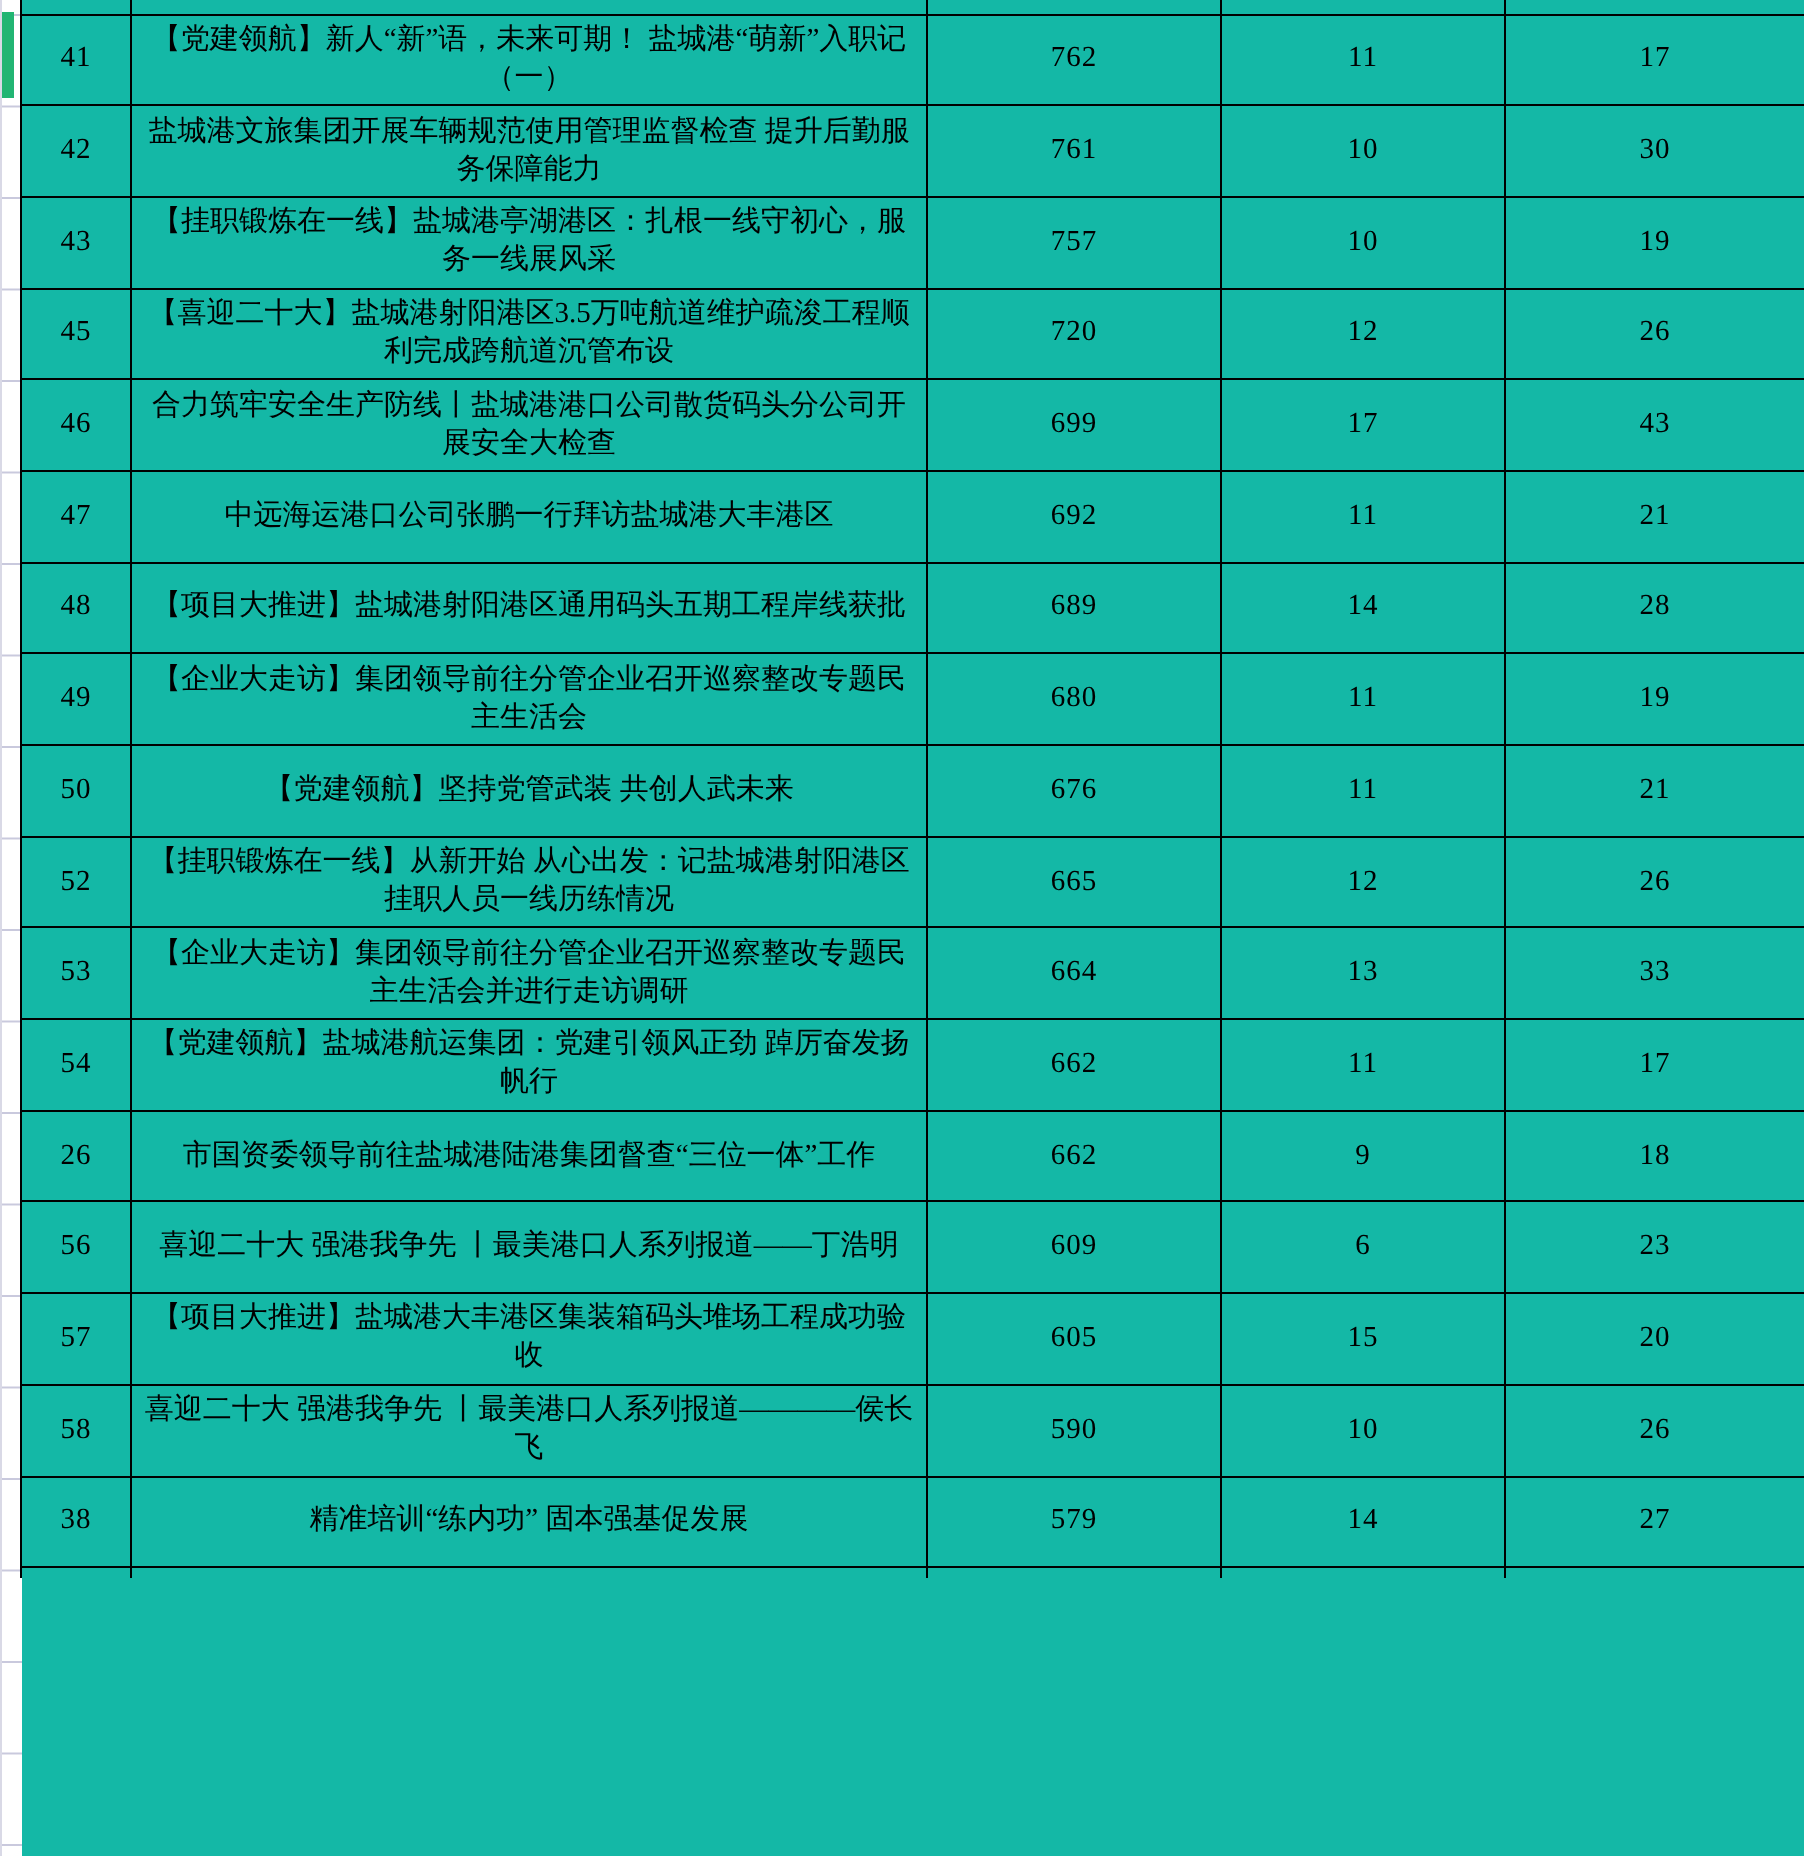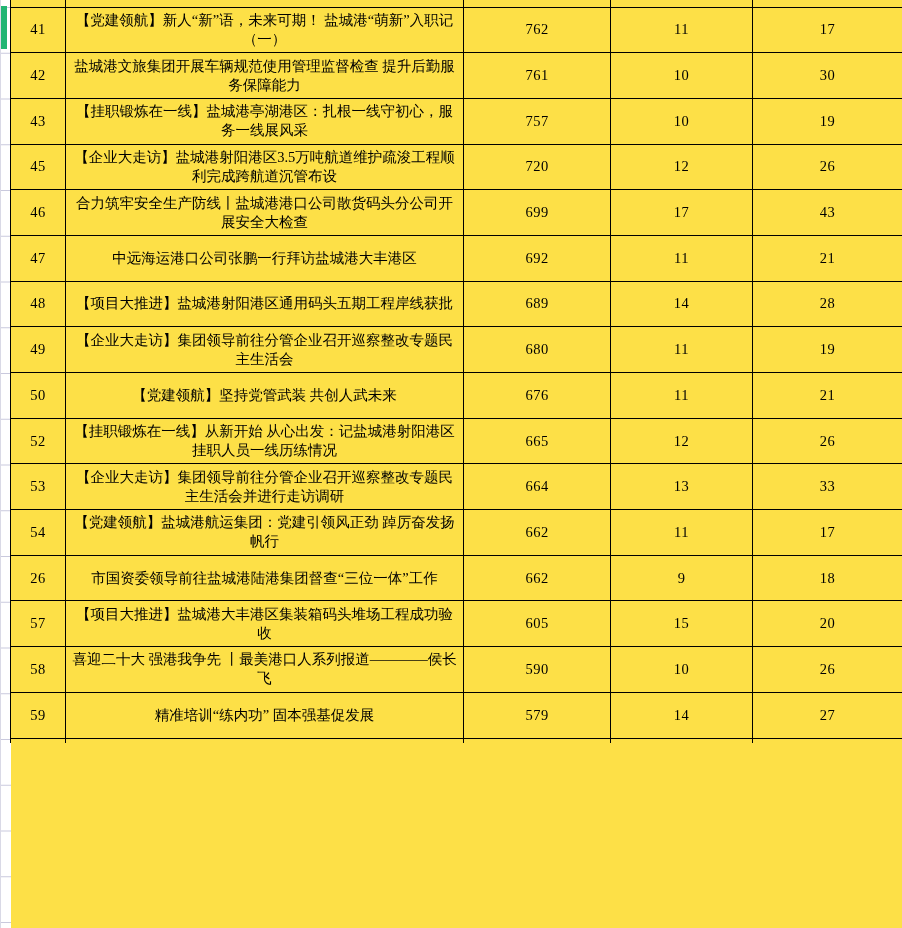--- a/index.html
+++ b/index.html
@@ -7,21 +7,21 @@
     padding: 0;
     background: #ffffff;
     font-family: "Liberation Serif", "DejaVu Serif", serif;
     color: #000000;
   }
   .sheet {
     position: relative;
     width: 902px;
     height: 928px;
     overflow: hidden;
-    background: #fde047;
+    background: #14b8a6;
   }
   
   .left-margin {
     position: absolute;
     left: 0;
     top: 0;
     width: 10px;
     height: 928px;
     background-color: #ffffff;
     background-image: linear-gradient(to bottom, var(--margin-gridline, #c9c9dd) 0, var(--margin-gridline, #c9c9dd) 1px, transparent 1px);
@@ -107,21 +107,21 @@
         </tr>
         <tr class="data-row">
           <td class="c-no">43</td>
           <td class="c-title">【挂职锻炼在一线】盐城港亭湖港区：扎根一线守初心，服务一线展风采</td>
           <td class="c-v1">757</td>
           <td class="c-v2">10</td>
           <td class="c-v3">19</td>
         </tr>
         <tr class="data-row">
           <td class="c-no">45</td>
-          <td class="c-title">【企业大走访】盐城港射阳港区3.5万吨航道维护疏浚工程顺利完成跨航道沉管布设</td>
+          <td class="c-title">【喜迎二十大】盐城港射阳港区3.5万吨航道维护疏浚工程顺利完成跨航道沉管布设</td>
           <td class="c-v1">720</td>
           <td class="c-v2">12</td>
           <td class="c-v3">26</td>
         </tr>
         <tr class="data-row">
           <td class="c-no">46</td>
           <td class="c-title">合力筑牢安全生产防线丨盐城港港口公司散货码头分公司开展安全大检查</td>
           <td class="c-v1">699</td>
           <td class="c-v2">17</td>
           <td class="c-v3">43</td>
@@ -176,35 +176,42 @@
           <td class="c-v3">17</td>
         </tr>
         <tr class="data-row">
           <td class="c-no">26</td>
           <td class="c-title">市国资委领导前往盐城港陆港集团督查“三位一体”工作</td>
           <td class="c-v1">662</td>
           <td class="c-v2">9</td>
           <td class="c-v3">18</td>
         </tr>
         <tr class="data-row">
+          <td class="c-no">56</td>
+          <td class="c-title">喜迎二十大 强港我争先 丨最美港口人系列报道——丁浩明</td>
+          <td class="c-v1">609</td>
+          <td class="c-v2">6</td>
+          <td class="c-v3">23</td>
+        </tr>
+        <tr class="data-row">
           <td class="c-no">57</td>
           <td class="c-title">【项目大推进】盐城港大丰港区集装箱码头堆场工程成功验收</td>
           <td class="c-v1">605</td>
           <td class="c-v2">15</td>
           <td class="c-v3">20</td>
         </tr>
         <tr class="data-row">
           <td class="c-no">58</td>
           <td class="c-title">喜迎二十大 强港我争先 丨最美港口人系列报道————侯长飞</td>
           <td class="c-v1">590</td>
           <td class="c-v2">10</td>
           <td class="c-v3">26</td>
         </tr>
         <tr class="data-row">
-          <td class="c-no">59</td>
+          <td class="c-no">38</td>
           <td class="c-title">精准培训“练内功” 固本强基促发展</td>
           <td class="c-v1">579</td>
           <td class="c-v2">14</td>
           <td class="c-v3">27</td>
         </tr>
         <tr class="partial-row bottom-row" id="partial-bottom-row">
         <td class="c-no"></td>
         <td class="c-title"></td>
         <td class="c-v1"></td>
         <td class="c-v2"></td>

